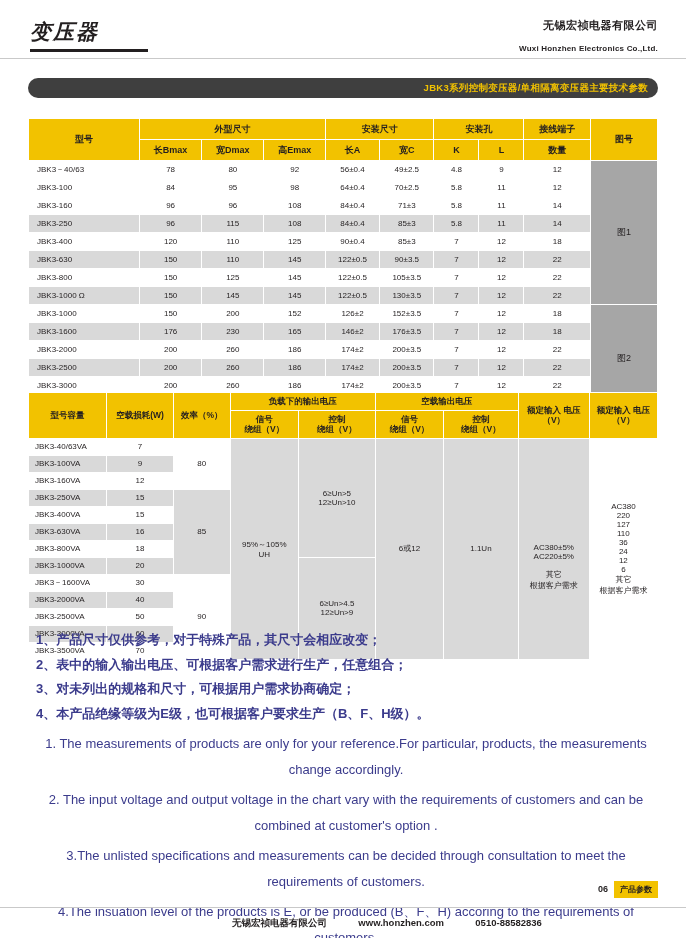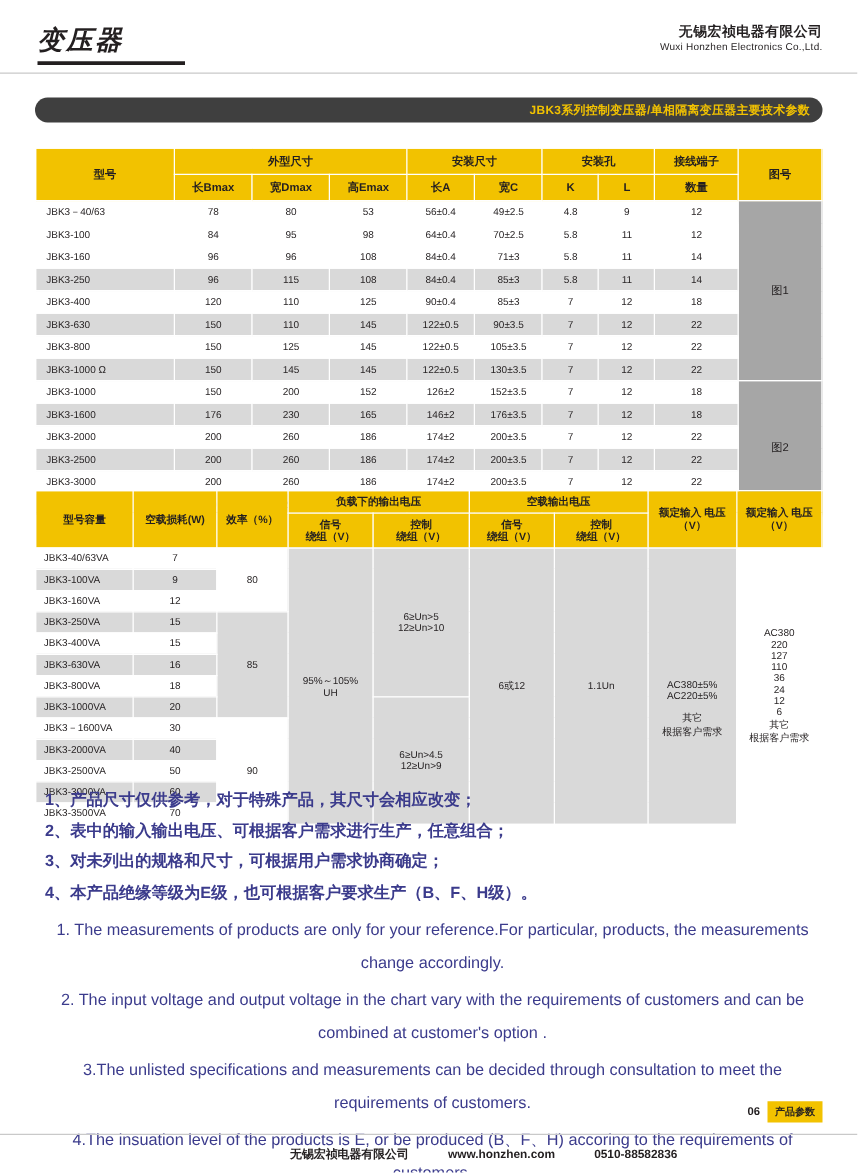--- a/index.html
+++ b/index.html
@@ -8,21 +8,21 @@
     font-family:"Liberation Sans","DejaVu Sans",sans-serif;
     color:#231f20;position:relative;overflow:hidden;
   }
   
   .header{position:absolute;left:0;top:0;width:686px;height:60px;}
   .logo-box{position:absolute;left:30px;top:18px;width:120px;font-style:italic;}
   .logo-text{font-family:"DejaVu Sans",sans-serif;font-size:21px;font-weight:bold;letter-spacing:2px;color:#231f20;}
   .logo-rule{margin-top:3px;height:3px;background:#231f20;width:118px;}
   .corp{position:absolute;right:28px;top:18px;text-align:right;}
   .corp-cn{font-size:11px;font-weight:bold;color:#231f20;letter-spacing:.5px;}
-  .corp-en{font-size:8px;font-weight:normal;color:#231f20;margin-top:0;letter-spacing:.2px;}
+  .corp-en{font-size:8px;font-weight:bold;color:#231f20;margin-top:11px;letter-spacing:.2px;}
   .header-rule{position:absolute;left:0;top:58px;width:686px;height:1px;background:#c9c9c9;}
 
   
   .titlebar{position:absolute;left:28px;top:78px;width:630px;height:20px;background:#3f3f3f;border-radius:10px;}
   .titlebar .t{position:absolute;right:10px;top:4px;font-size:9.5px;color:#f2c200;font-weight:bold;letter-spacing:.3px;}
 
   
   table{border-collapse:collapse;}
   .tbl1{position:absolute;left:28px;top:118px;width:630px;font-size:8px;}
   .tbl1 td,.tbl1 th{border:1px solid #ffffff;text-align:center;vertical-align:middle;}
@@ -94,21 +94,21 @@
       <th style="width:42px">K</th>
       <th style="width:42px">L</th>
       <th>数量</th>
     </tr>
   </thead>
   <tbody>
     <tr class="row-a">
       <td class="model">JBK3－40/63</td>
       <td>78</td>
       <td>80</td>
-      <td>53</td>
+      <td>92</td>
       <td>56±0.4</td>
       <td>49±2.5</td>
       <td>4.8</td>
       <td>9</td>
       <td>12</td>
       <td class="fig" rowspan="8">图1</td>
     </tr>
     <tr class="row-a">
       <td class="model">JBK3-100</td>
       <td>84</td>

